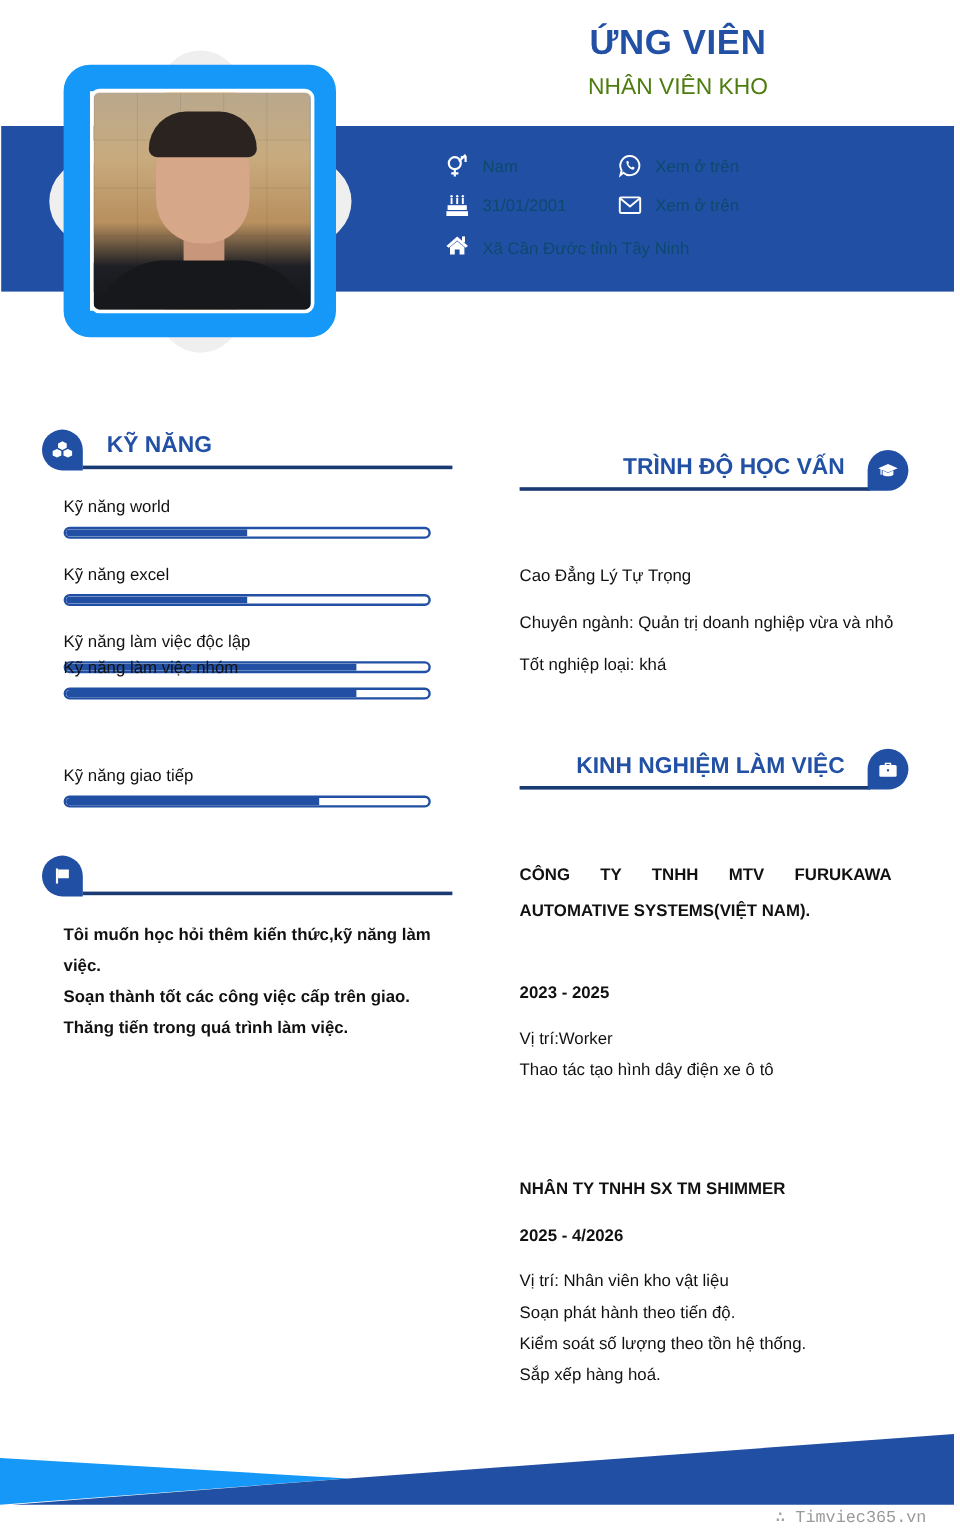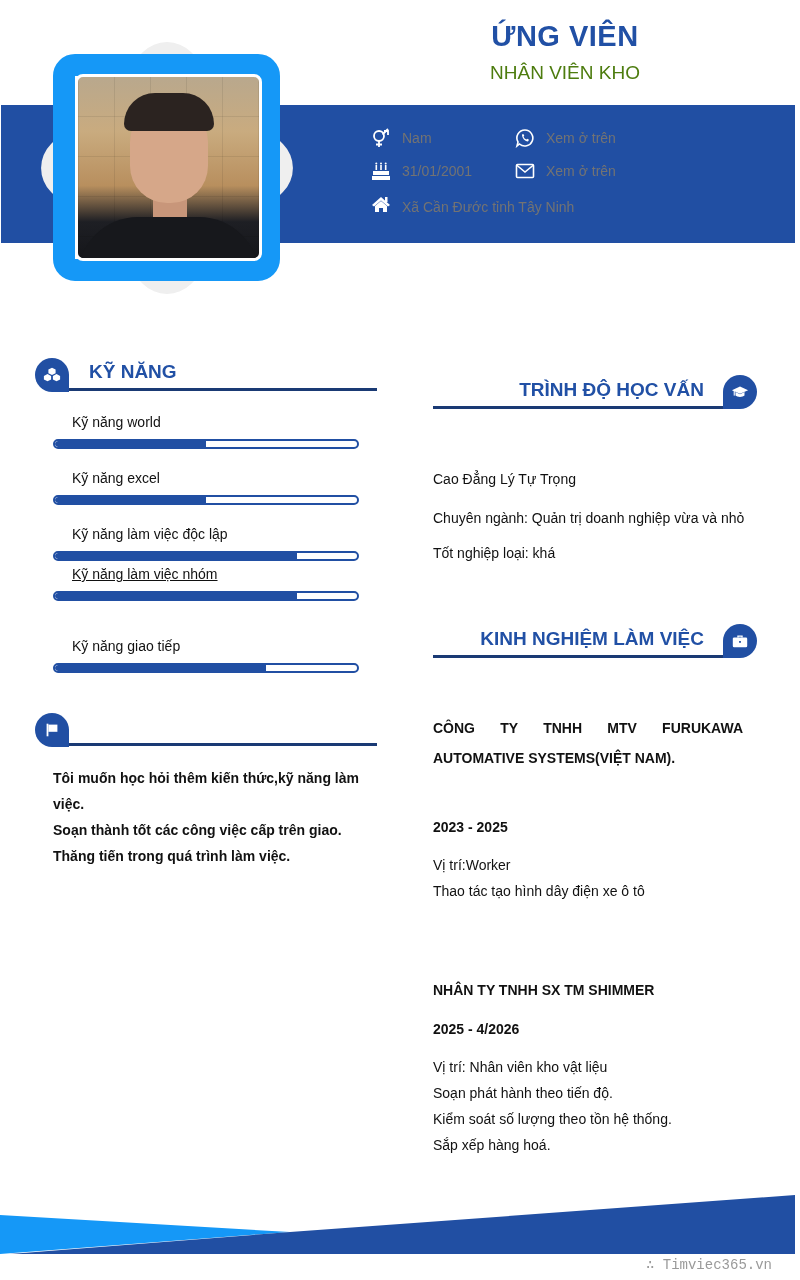--- a/index.html
+++ b/index.html
@@ -22,36 +22,36 @@
      background:
        linear-gradient(90deg, rgba(0,0,0,0.08) 1px, transparent 1px) 0 0/36px 40px,
        linear-gradient(0deg, rgba(0,0,0,0.08) 1px, transparent 1px) 0 0/36px 40px; }
   .photo .head { position: absolute; left: 52px; top: 26px; width: 78px; height: 100px; border-radius: 40px 40px 38px 38px; background: #d6a789; }
   .photo .hair { position: absolute; left: 46px; top: 16px; width: 90px; height: 38px; border-radius: 45px 45px 10px 10px; background: #2b2320; }
   .photo .body { position: absolute; left: 0; top: 140px; width: 100%; height: 60px; border-radius: 60px 60px 0 0; background: #17181c; }
   .photo .neck { position: absolute; left: 75px; top: 118px; width: 34px; height: 28px; background: #c8967a; }
 
   
   .contacts { position: absolute; left: 370px; top: 124px; width: 420px; }
-  .c-item { position: absolute; display: flex; align-items: center; color: #737373; font-size: 14px; height: 22px; }
+  .c-item { position: absolute; display: flex; align-items: center; color: #0c4a6e; font-size: 14px; height: 22px; }
   .c-item .ic { width: 22px; height: 22px; display: inline-flex; align-items: center; justify-content: center; margin-right: 10px; }
   .c-item .ic svg { width: 20px; height: 20px; }
 
   
   .sec-head { position: absolute; height: 36px; }
   .sec-head .title { position: absolute; top: 2px; font-size: 19px; font-weight: bold; color: #2150a5; white-space: nowrap; }
   .sec-head .line { position: absolute; height: 3px; background: #1a3a74; }
   .sec-icon { position: absolute; width: 34px; height: 34px; background: #214fa3; display: flex; align-items: center; justify-content: center; }
   .sec-icon.left { border-radius: 17px 17px 0 17px; }
   .sec-icon.right { border-radius: 17px 17px 17px 0; }
   .sec-icon svg { width: 18px; height: 18px; }
 
   
   .skill { position: absolute; left: 53px; width: 306px; }
-  .skill .lbl { font-size: 14px; color: #111; margin-left: 19px; }
+  .skill .lbl { font-size: 14px; color: #111; }
   .skill .bar { position: absolute; left: 0; top: 25px; width: 306px; height: 10px; border: 2px solid #214fa3; border-radius: 6px; background: #fff; overflow: hidden; }
   .skill .fill { height: 100%; background: #214fa3; border-radius: 4px 0 0 4px; }
 
   
   .objective { position: absolute; left: 53px; top: 765px; width: 306px; font-size: 14px; line-height: 26px; color: #111; }
   .objective p { text-align: justify; font-weight: bold; }
 
   
   .edu { position: absolute; left: 433px; width: 320px; font-size: 14px; color: #111; }
 
@@ -164,21 +164,21 @@
   <div class="bar">
       <div class="fill" style="width:50%;"></div>
     </div>
 </div>
 <div class="skill" style="top:526px;">
   <div class="lbl">Kỹ năng làm việc độc lập</div>
   <div class="bar">
       <div class="fill" style="width:80%;"></div>
     </div>
 </div>
-<div class="skill" style="top:566px;text-decoration:underline;">
+<div class="skill" style="top:548px;">
   <div class="lbl">Kỹ năng làm việc nhóm</div>
   <div class="bar">
       <div class="fill" style="width:80%;"></div>
     </div>
 </div>
 <div class="skill" style="top:638px;">
   <div class="lbl">Kỹ năng giao tiếp</div>
   <div class="bar">
       <div class="fill" style="width:70%;"></div>
     </div>

